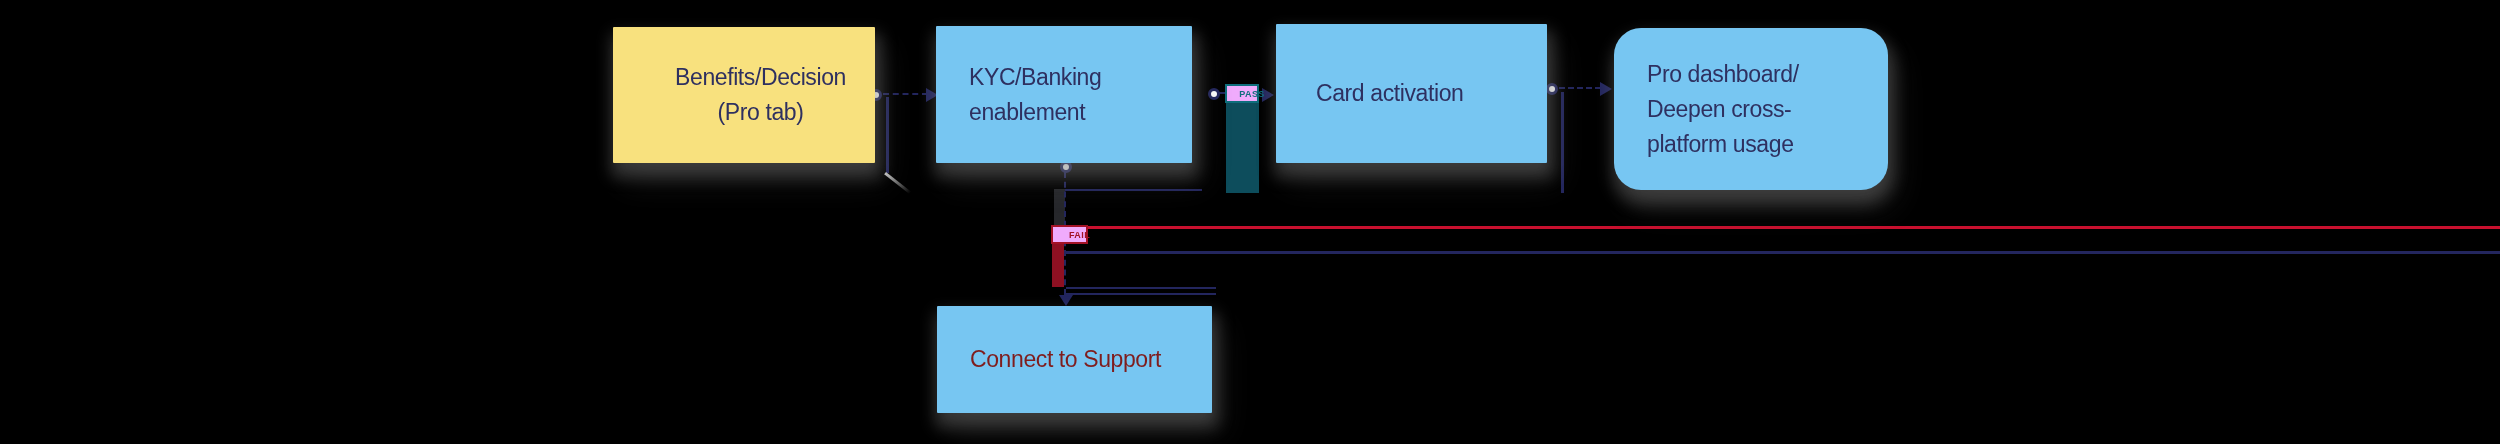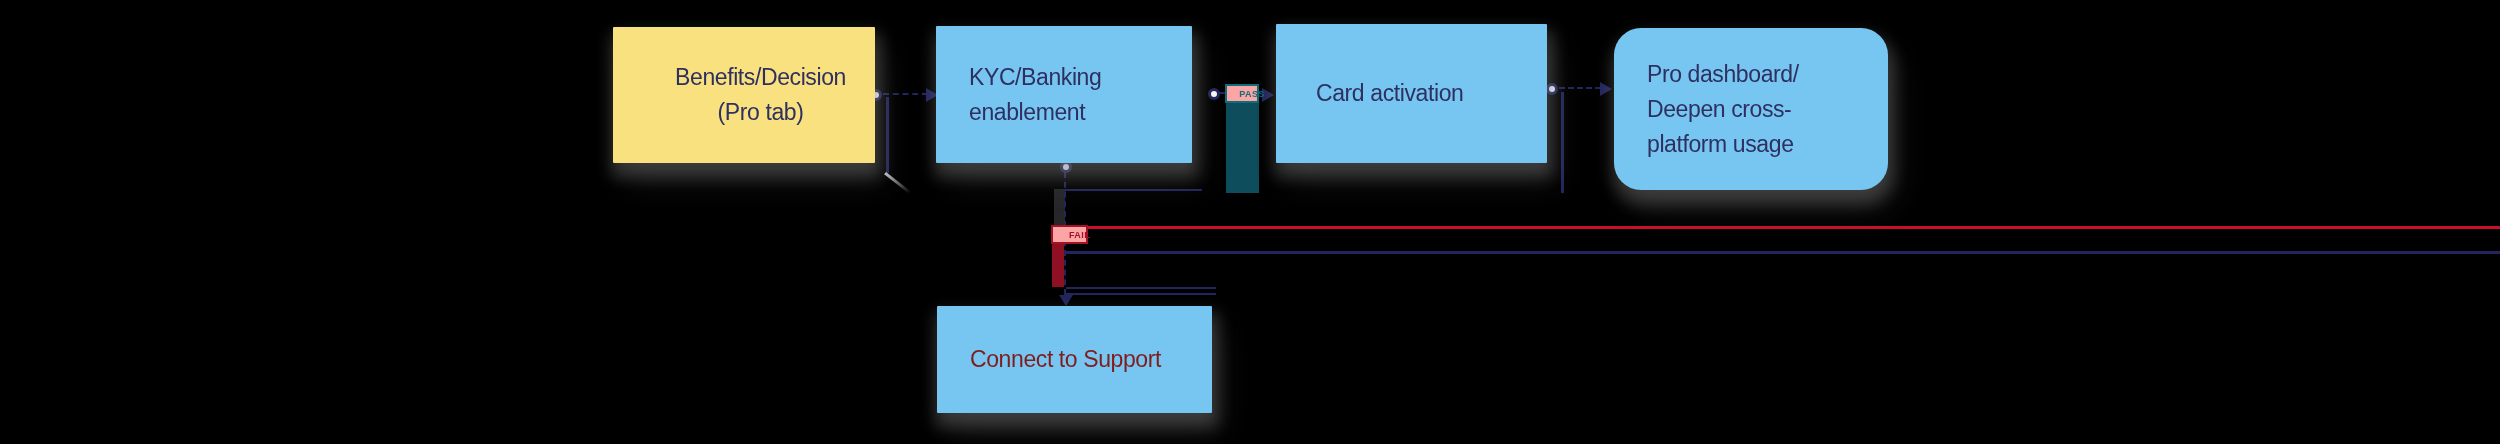--- a/index.html
+++ b/index.html
@@ -25,21 +25,21 @@
   .dash-h{position:absolute;height:0;border-top:2.5px dashed #2C2F6B;}
   .dash-v{position:absolute;width:0;border-left:2.5px dashed #2C2F6B;}
   .dot{
     position:absolute;width:12px;height:12px;border-radius:50%;
     background:#fff;border:3.5px solid #23265E;box-sizing:border-box;
   }
   .arrow-right{position:absolute;width:12px;height:14px;clip-path:polygon(0 0,100% 50%,0 100%);}
   .arrow-down{position:absolute;width:14px;height:11px;clip-path:polygon(0 0,100% 0,50% 100%);}
   .edge-label{
     position:absolute;display:flex;align-items:center;justify-content:center;
-    background:#fca5a5;border:2px solid;box-sizing:border-box;
+    background:#f0abfc;border:2px solid;box-sizing:border-box;
     font-size:9px;font-weight:bold;letter-spacing:0.4px;padding-left:20px;
   }
   .streak{
     position:absolute;left:886px;top:172px;width:32px;height:3px;
     background:linear-gradient(to right,#d0d0d0,rgba(150,150,150,0));
     transform:rotate(38deg);transform-origin:left top;
   }
 </style>
 </head>
 <body>

